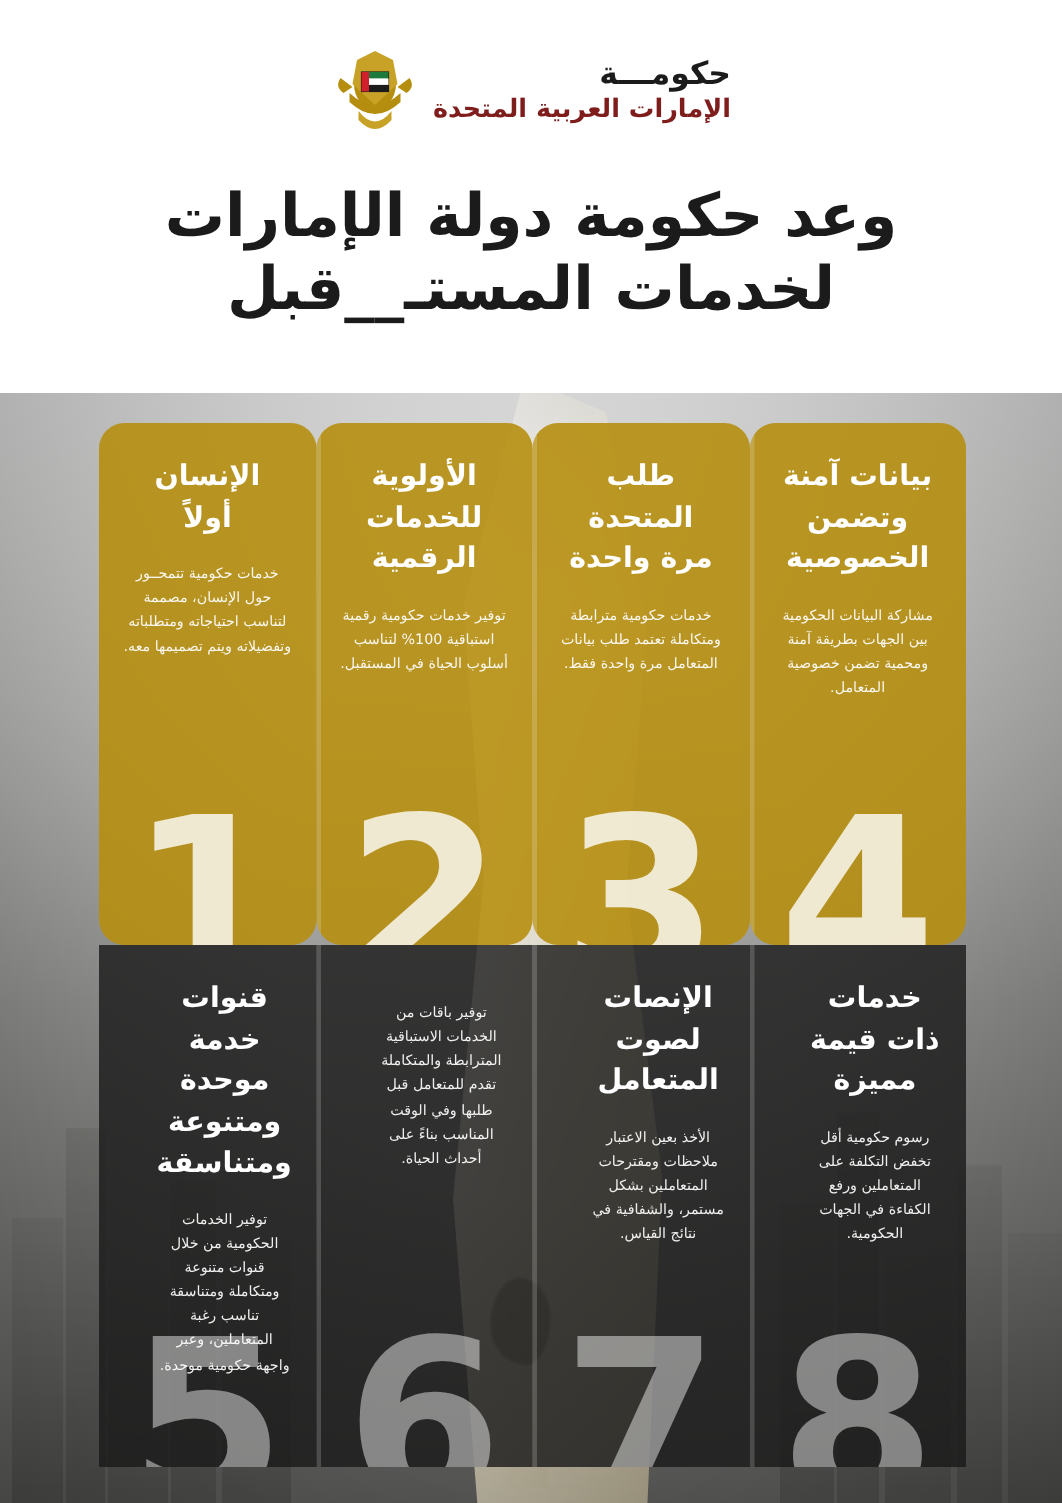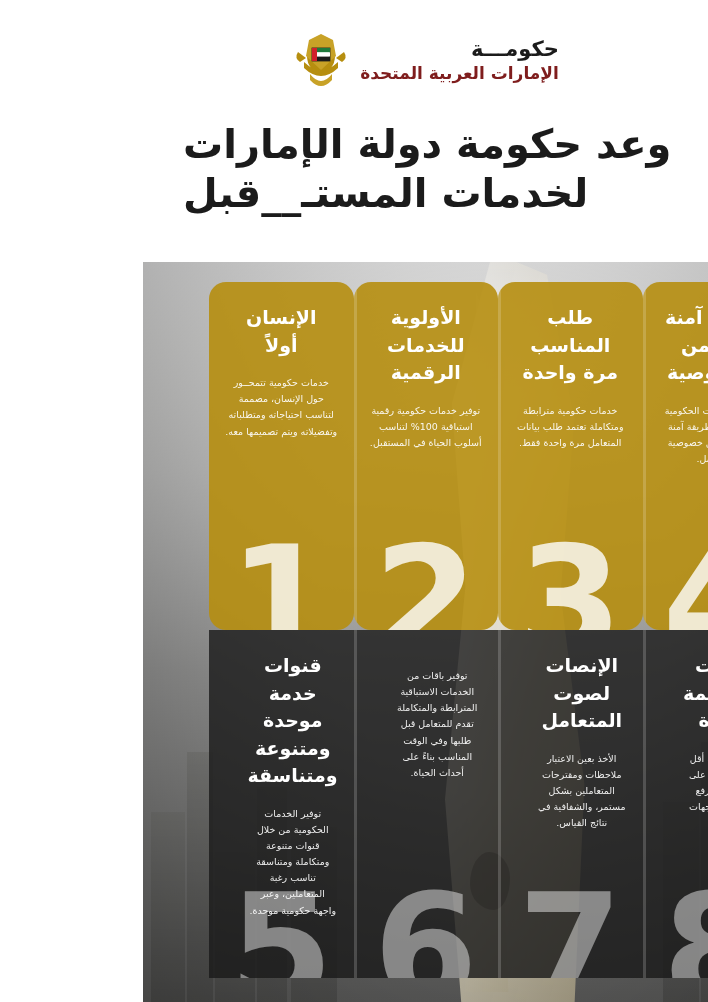--- a/index.html
+++ b/index.html
@@ -4,21 +4,21 @@
 <style>
   * { box-sizing: border-box; margin: 0; padding: 0; }
   html, body {
     width: 708px; height: 1002px;
     background: #ffffff;
     font-family: "DejaVu Sans", "Liberation Sans", sans-serif;
     overflow: hidden;
   }
   .page {
     position: relative;
-    width: 565px; height: 1002px;
+    width: 708px; height: 1002px;
     background: #ffffff;
   }
 
   
   .header {
     position: absolute;
     top: 0; left: 0; right: 0;
     height: 262px;
     background: #ffffff;
   }
@@ -45,26 +45,25 @@
     color: #1b1b1b;
     letter-spacing: 1px;
   }
   .gov-text .line2 {
     font-size: 17px;
     font-weight: bold;
     color: #7f1d1d;
   }
   .main-title {
     margin-top: 26px;
-    text-align: left;
+    text-align: center;
     direction: rtl;
     color: #1b1b1b;
     font-weight: bold;
     line-height: 1.22;
-    padding-left: 40px;
   }
   .main-title .t1 {
     font-size: 40px;
     letter-spacing: 1px;
     display: block;
     white-space: nowrap;
   }
   .main-title .t2 {
     font-size: 40px;
     letter-spacing: 8px;
@@ -263,21 +262,21 @@
     <div class="card gold">
       <div class="c-title">بيانات آمنة
 وتضمن
 الخصوصية</div>
       <div class="c-desc">مشاركة البيانات الحكومية بين الجهات بطريقة آمنة ومحمية تضمن خصوصية المتعامل.</div>
       <div class="c-num">4</div>
     </div>
 
     <div class="card gold">
       <div class="c-title">طلب
-المناسب
+المتحدة
 مرة واحدة</div>
       <div class="c-desc">خدمات حكومية مترابطة ومتكاملة تعتمد طلب بيانات المتعامل مرة واحدة فقط.</div>
       <div class="c-num">3</div>
     </div>
 
     <div class="card gold">
       <div class="c-title">الأولوية
 للخدمات
 الرقمية</div>
       <div class="c-desc">توفير خدمات حكومية رقمية استباقية 100% لتناسب أسلوب الحياة في المستقبل.</div>

